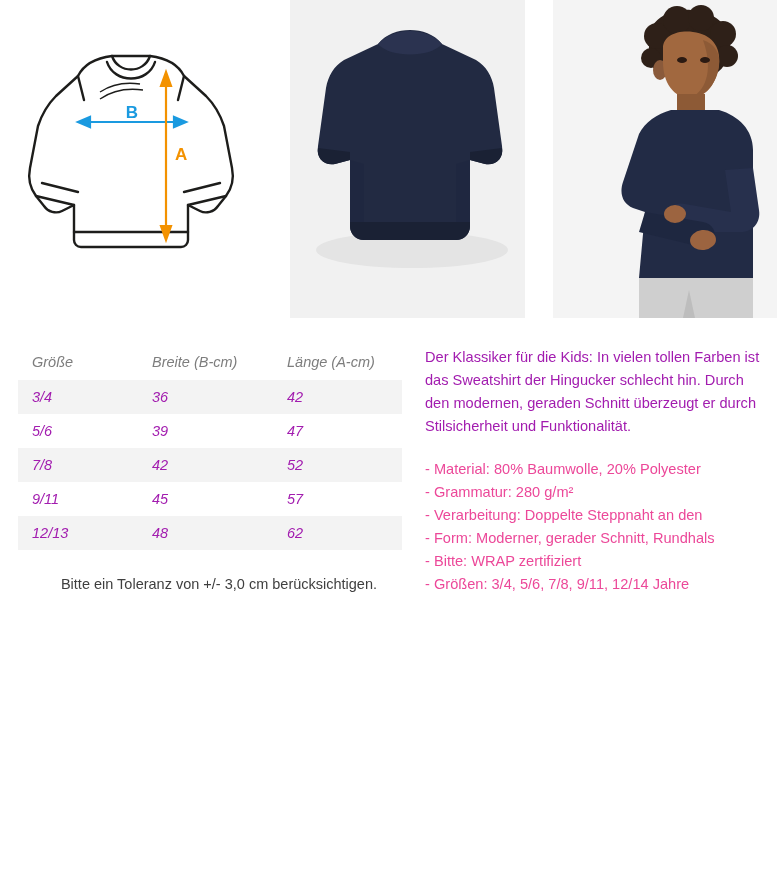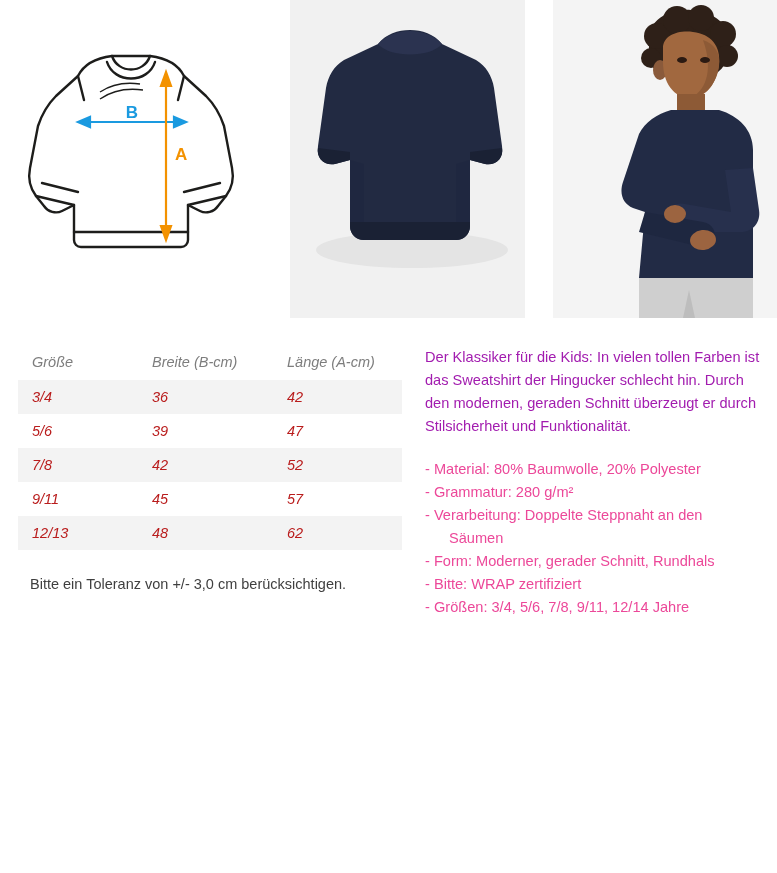--- a/index.html
+++ b/index.html
@@ -83,34 +83,34 @@
   table.size-table th {
     text-align: left;
     font-weight: normal;
     color: #7d7d7d;
     padding: 10px 0 10px 14px;
     background: #ffffff;
     font-size: 14.5px;
   }
   table.size-table td {
     padding: 9px 0 9px 14px;
-    color: #b91c1c;
+    color: #a21caf;
     font-size: 14.5px;
   }
   table.size-table tbody tr:nth-child(odd) td { background: #f3f3f3; }
   table.size-table tbody tr:nth-child(even) td { background: #ffffff; }
   table.size-table col.c1 { width: 120px; }
   table.size-table col.c2 { width: 135px; }
   table.size-table col.c3 { width: 129px; }
 
   .tolerance {
     margin-top: 26px;
-    margin-left: 12px;
     font-size: 14.5px;
     color: #3f3f3f;
+    text-align: center;
   }
 
   
   .desc-p {
     font-size: 14.6px;
     line-height: 1.58;
     color: #a21caf;
     margin: 0 0 20px 0;
   }
   .desc-first { margin-top: 28px; }
@@ -336,22 +336,19 @@
       <div class="tolerance">Bitte ein Toleranz von +/- 3,0 cm berücksichtigen.</div>
     </div>
 
     <div class="right-col">
       <p class="desc-p desc-first">Der Klassiker für die Kids: In vielen tollen Farben ist das Sweatshirt der Hingucker schlecht hin. Durch den modernen, geraden Schnitt überzeugt er durch Stilsicherheit und Funktionalität.</p>
 
       <ul class="spec-list">
         <li>- Material: 80% Baumwolle, 20% Polyester</li>
         <li>- Grammatur: 280 g/m²</li>
         <li>- Verarbeitung: Doppelte Steppnaht an den</li>
-        <li>
-            <span class="indent2">Säumen</span>
-          </li>
         <li>- Form: Moderner, gerader Schnitt, Rundhals</li>
         <li>- Bitte: WRAP zertifiziert</li>
         <li>- Größen: 3/4, 5/6, 7/8, 9/11, 12/14 Jahre</li>
       </ul>
     </div>
   </div>
 </div>
 
 </body></html>

